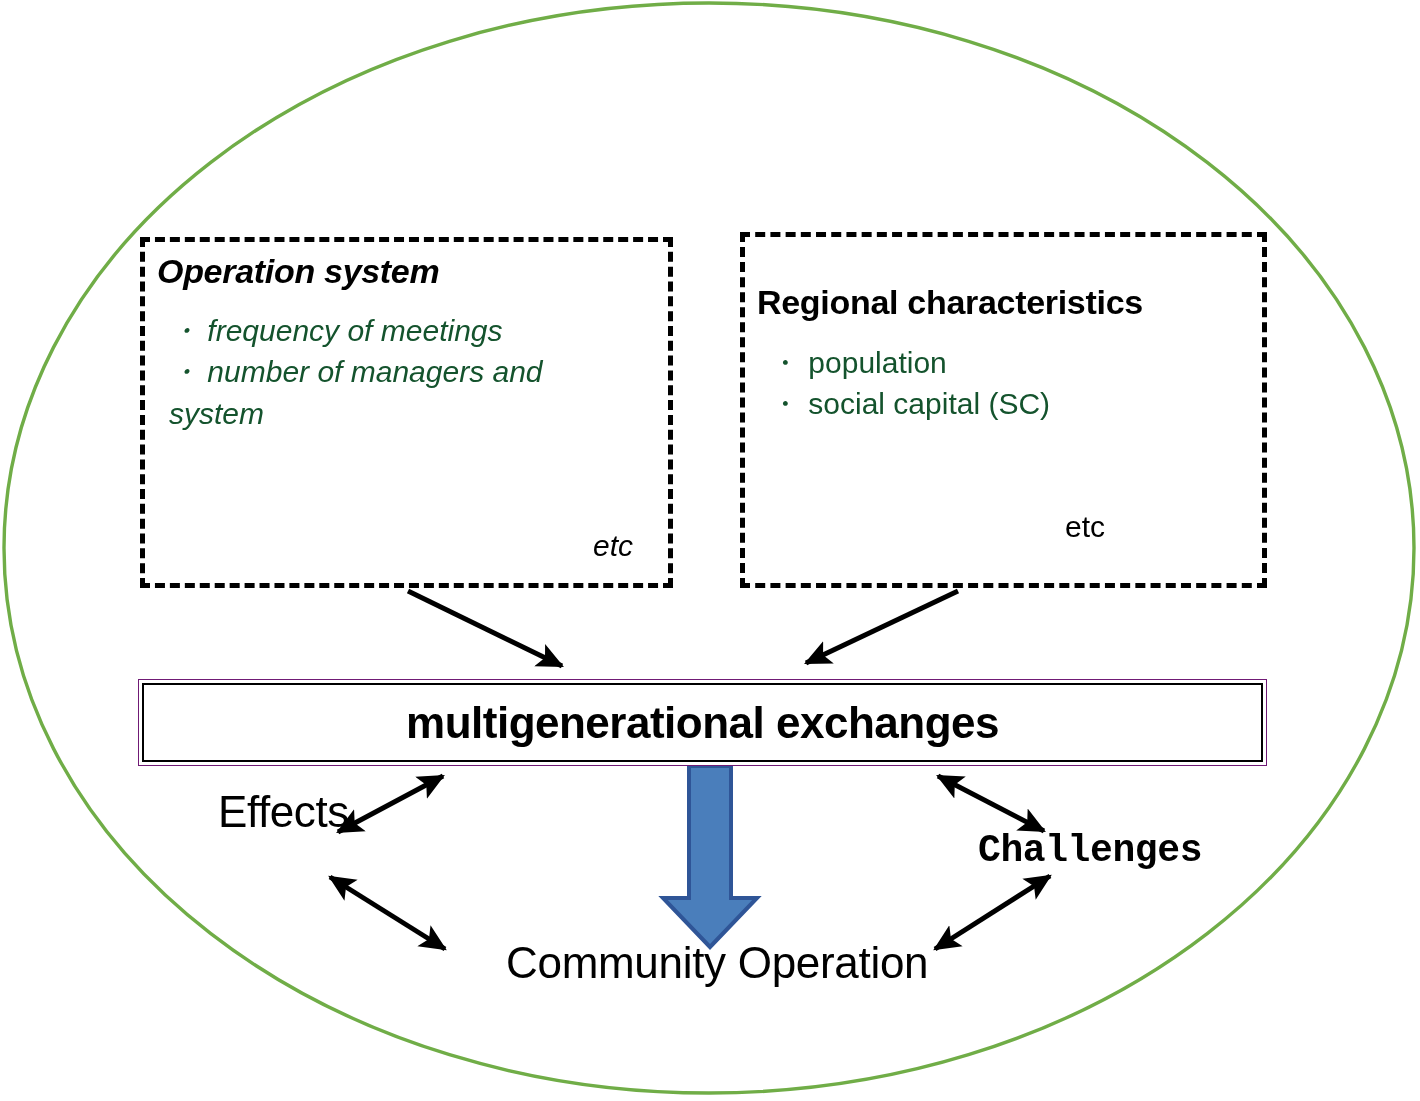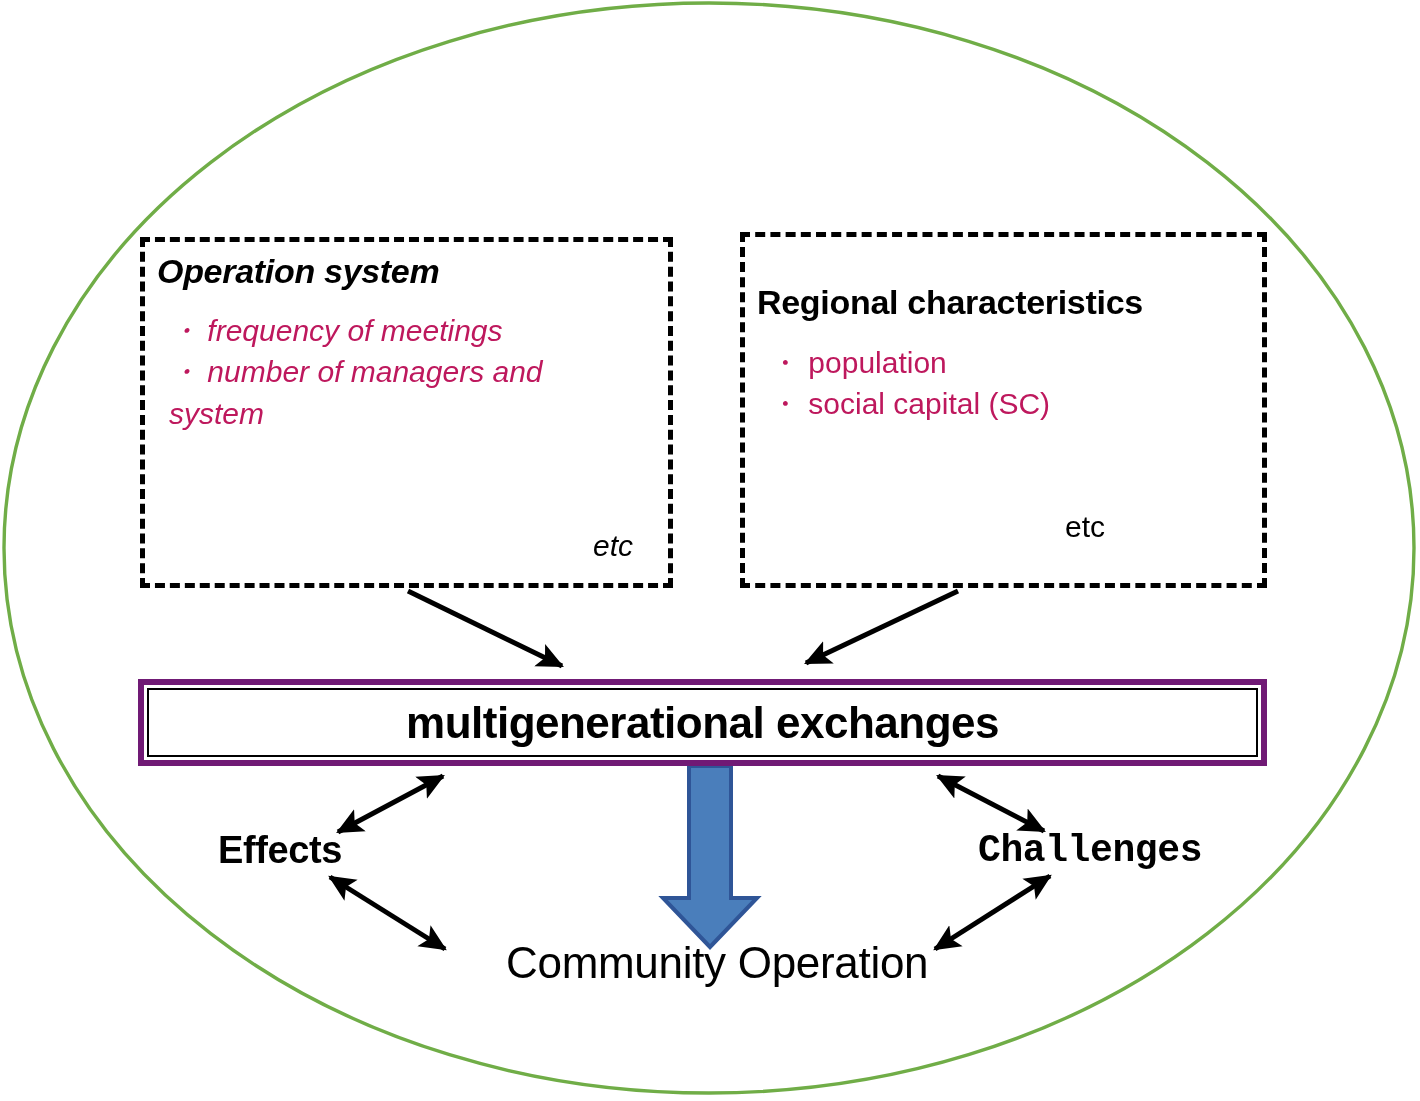--- a/index.html
+++ b/index.html
@@ -50,21 +50,21 @@
     font-size: 34px;
     line-height: 1.05;
     white-space: nowrap;
     letter-spacing: -0.3px;
   }
   .box-list {
     position: absolute;
     margin: 0;
     padding: 0;
     list-style: none;
-    color: #be185d;
+    color: #14532d;
     font-size: 30px;
     line-height: 1.38;
   }
   .box-list li {
     white-space: nowrap;
   }
   .box-list li.wrap {
     white-space: normal;
     width: 430px;
   }
@@ -83,21 +83,21 @@
   #box-regional .etc-label  { left: 320px; top: 273px; }
 
   
   #box-central {
     position: absolute;
     box-sizing: border-box;
     left: 138px;
     top: 679px;
     width: 1129px;
     height: 87px;
-    border: 6px solid #701a75;
+    border: 1px solid #701a75;
     background: #ffffff;
   }
   #box-central .inner-rule {
     position: absolute;
     left: 3px;
     top: 3px;
     right: 3px;
     bottom: 3px;
     border: 2px solid #000;
     box-sizing: border-box;
@@ -116,23 +116,23 @@
   }
 
   
   .free-label {
     position: absolute;
     color: #000;
     white-space: nowrap;
   }
   #label-effects {
     left: 218px;
-    top: 829px;
-    font-size: 38px;
-    font-weight: bold;
+    top: 787px;
+    font-size: 44px;
+    font-weight: normal;
     letter-spacing: -0.4px;
   }
   #label-challenges {
     left: 978px;
     top: 829px;
     font-size: 38px;
     font-weight: bold;
     letter-spacing: -0.4px;
     font-family: Liberation Mono, monospace;
   }

